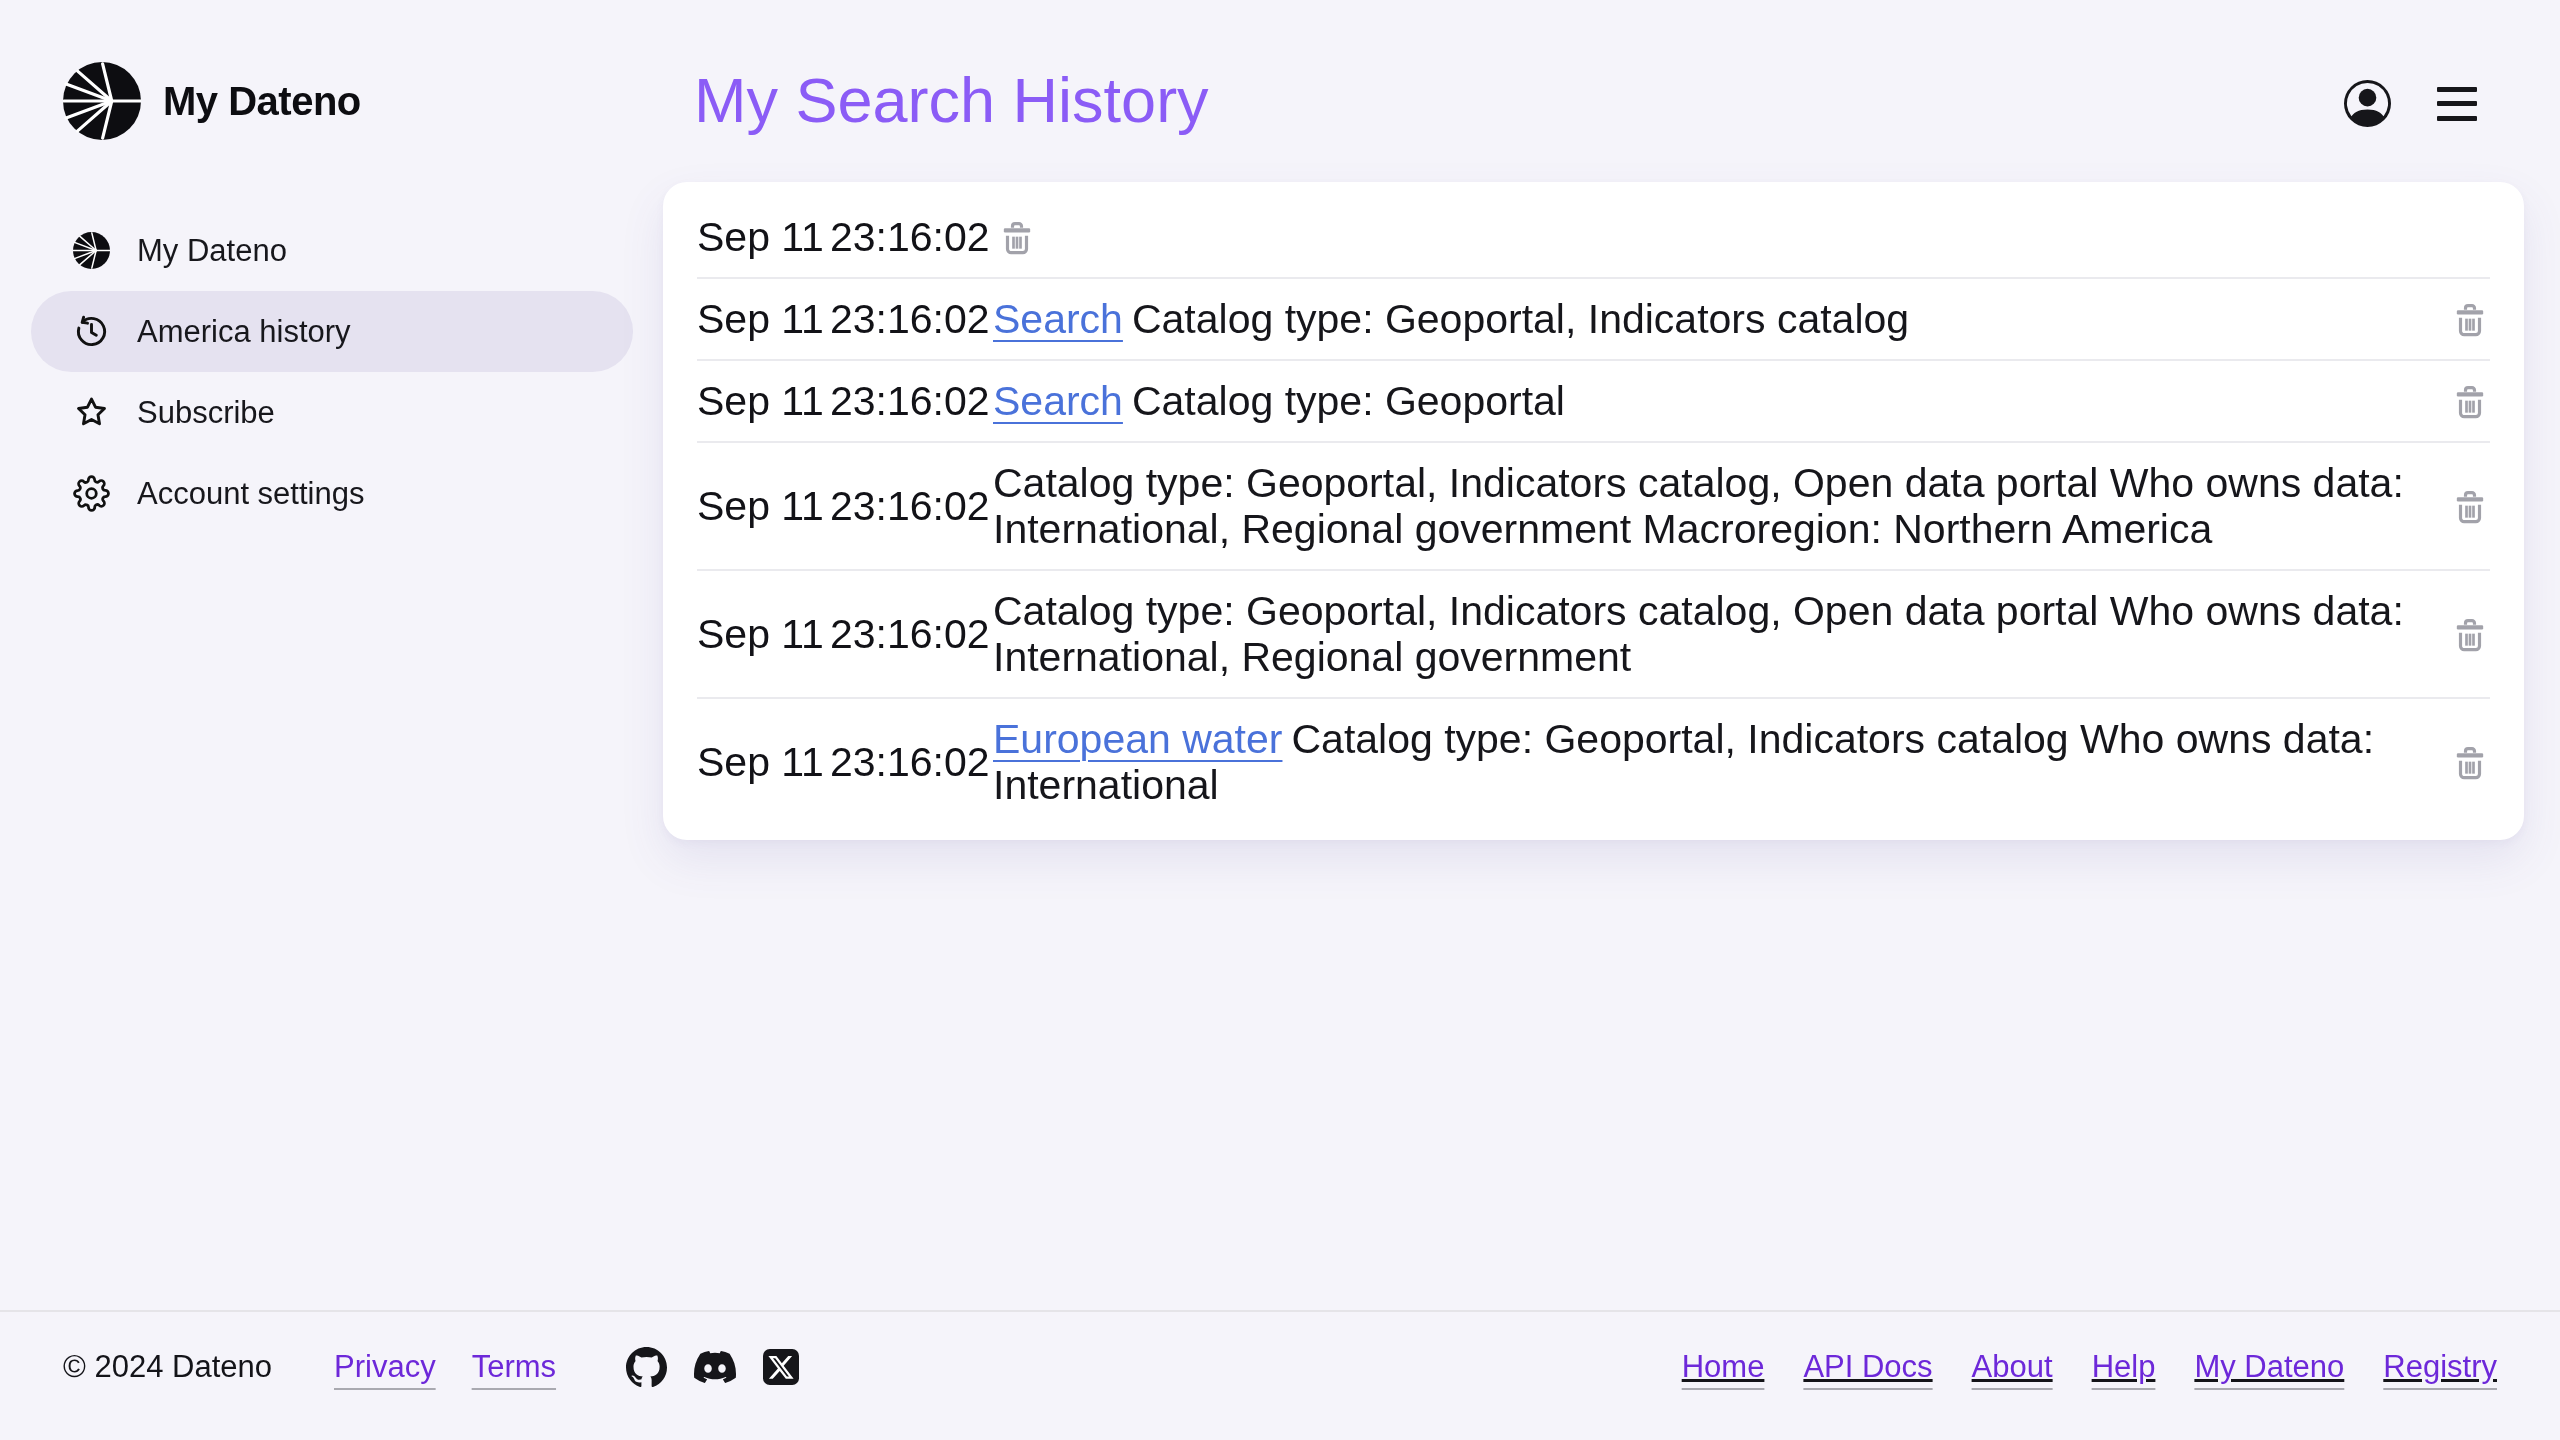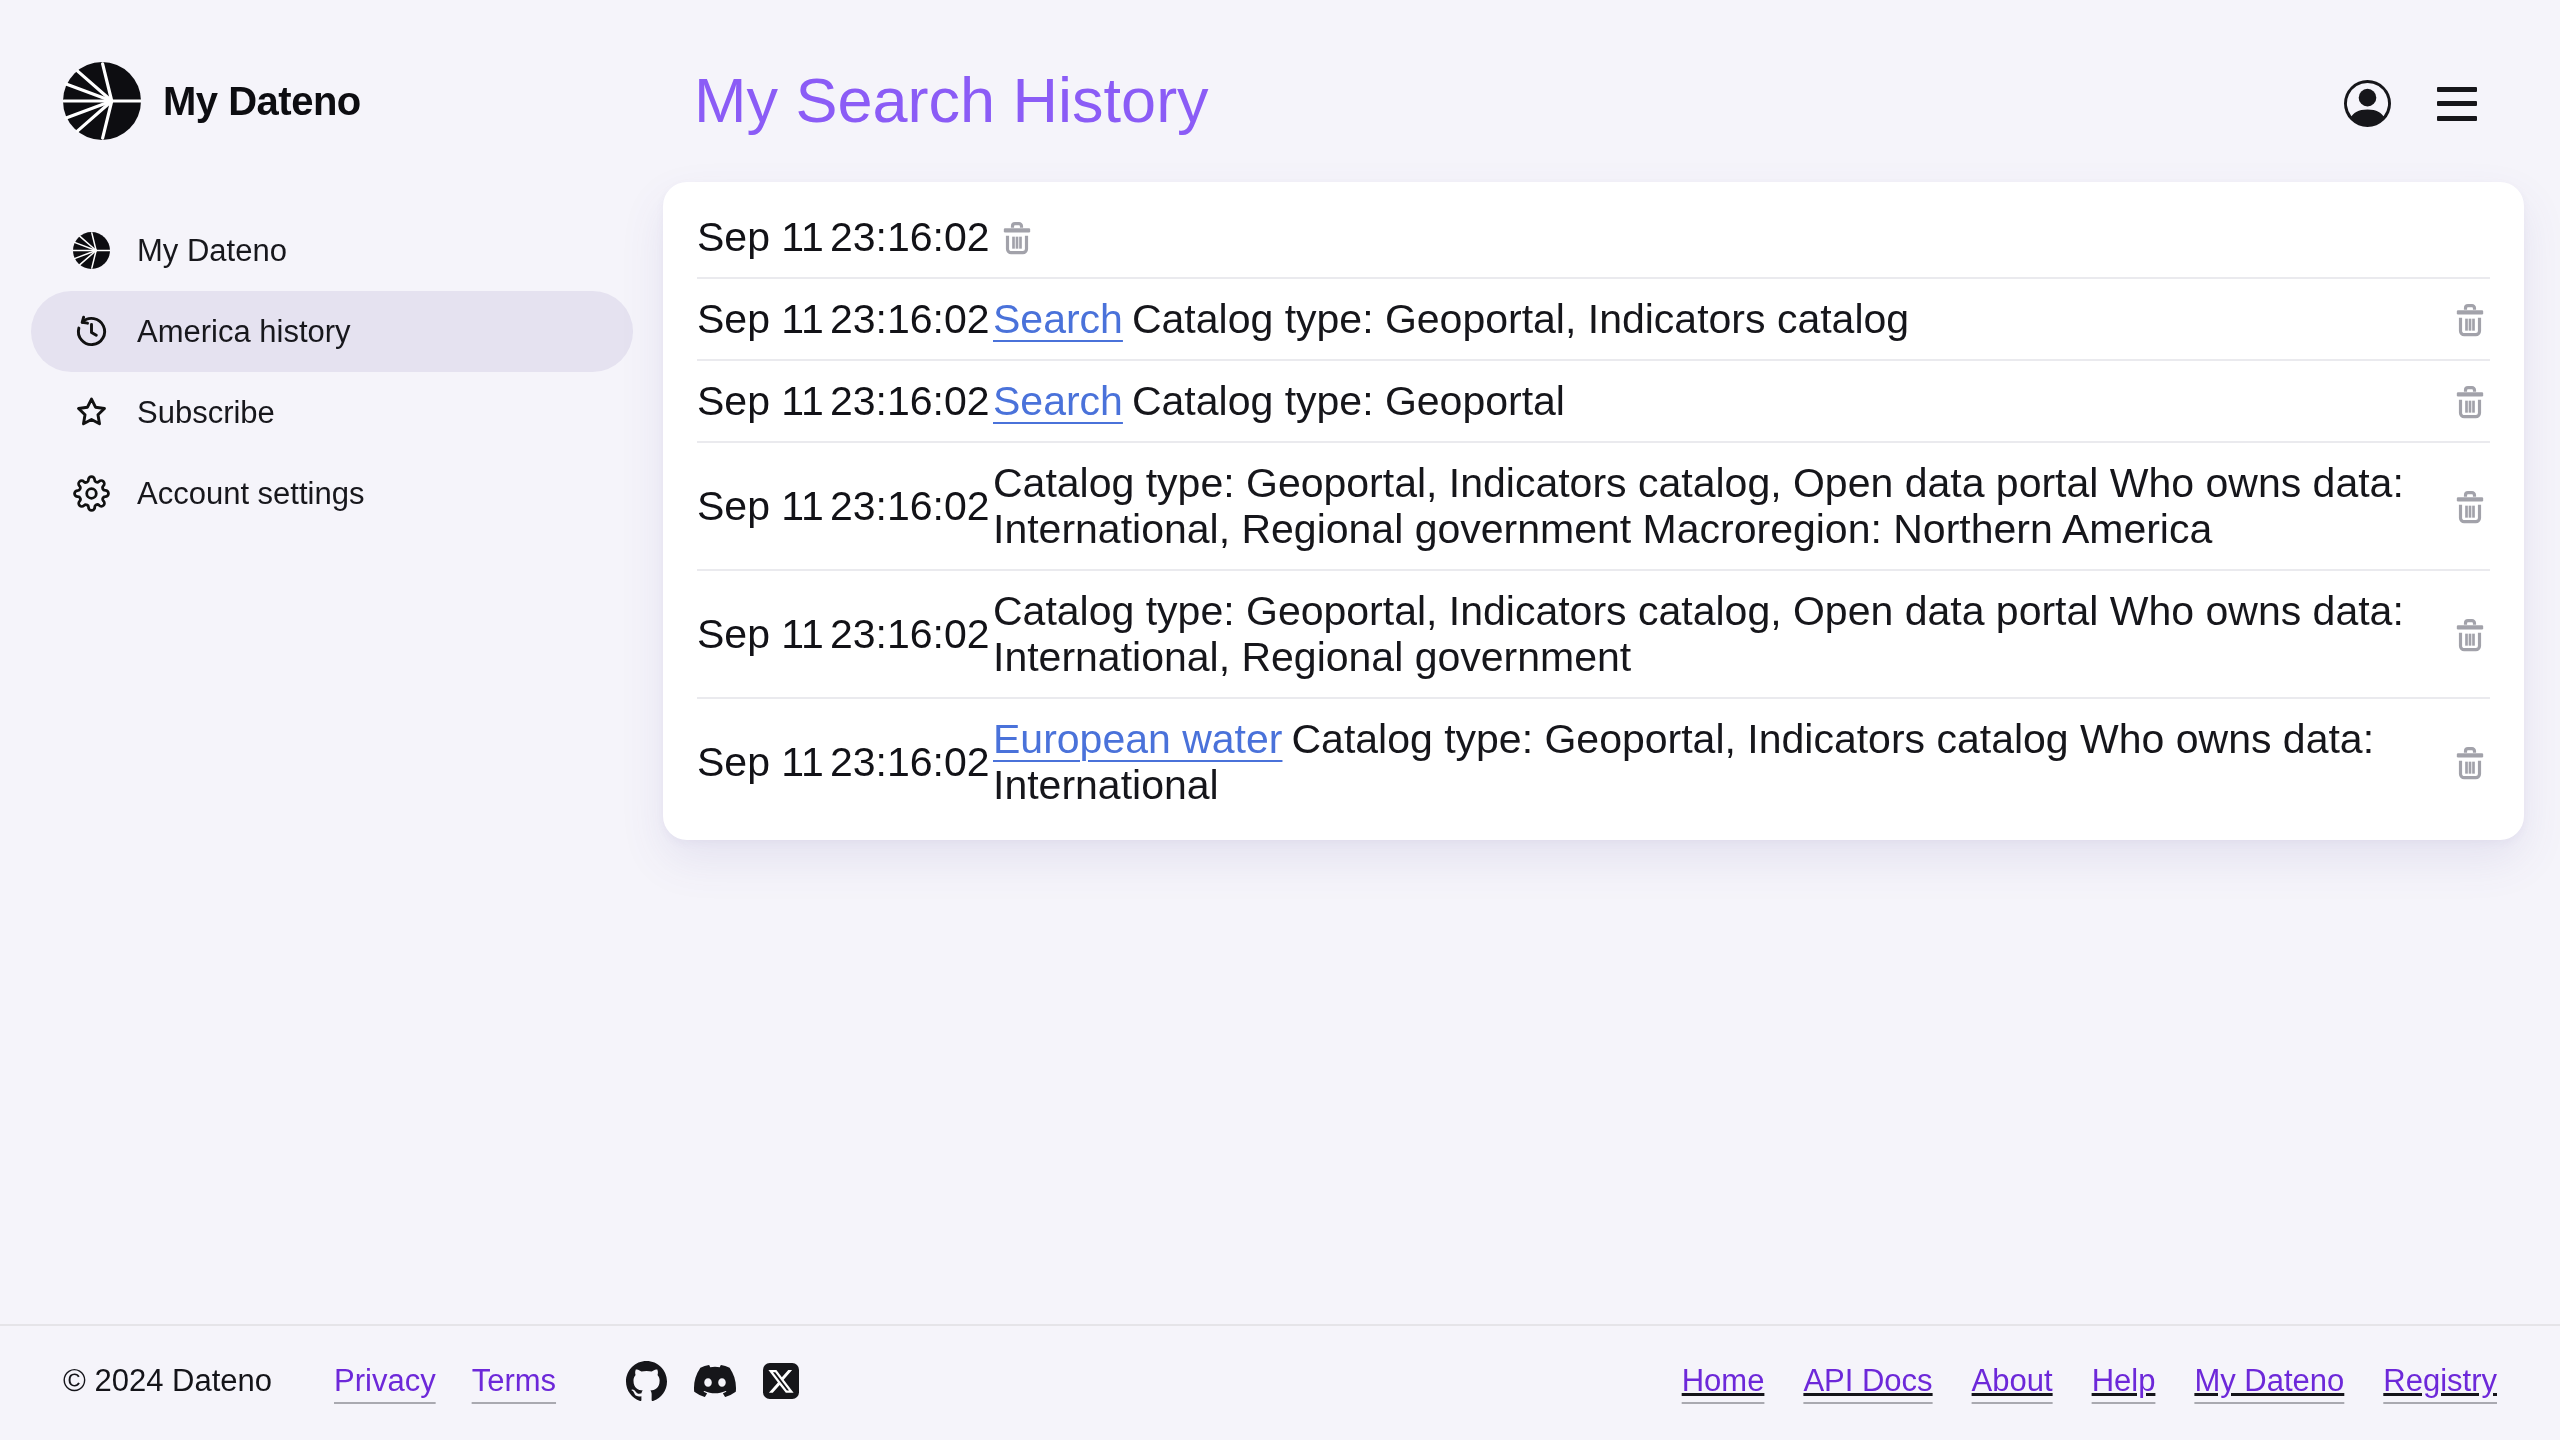--- a/index.html
+++ b/index.html
@@ -46,21 +46,21 @@
   .hist-link {
     color:#4a72da; text-decoration:underline; text-decoration-thickness:2px;
     text-underline-offset:7px; margin-right:9px; cursor:pointer;
   }
   .col-del { width:44px; flex:none; display:flex; justify-content:flex-end; padding-top:2px; cursor:pointer; }
   .col-del svg { width:40px; height:43px; display:block; }
   .sep { height:2px; background:#eaeaee; }
 
   
   .footer {
-    position:absolute; left:0; right:0; bottom:4px; height:112px;
+    position:absolute; left:0; right:0; bottom:18px; height:112px;
     border-top:2px solid #e5e4e8; background:#f5f4fa;
     display:flex; align-items:center; justify-content:space-between;
     padding:0 63px; font-size:31px;
   }
   .f-left { display:flex; align-items:center; }
   .f-copy { color:#141419; margin-right:62px; }
   .f-link {
     color:#6d28d9; text-decoration:underline; text-decoration-thickness:2px;
     text-decoration-color:#a9a9b0; text-underline-offset:11px; margin-right:36px; cursor:pointer;
   }

